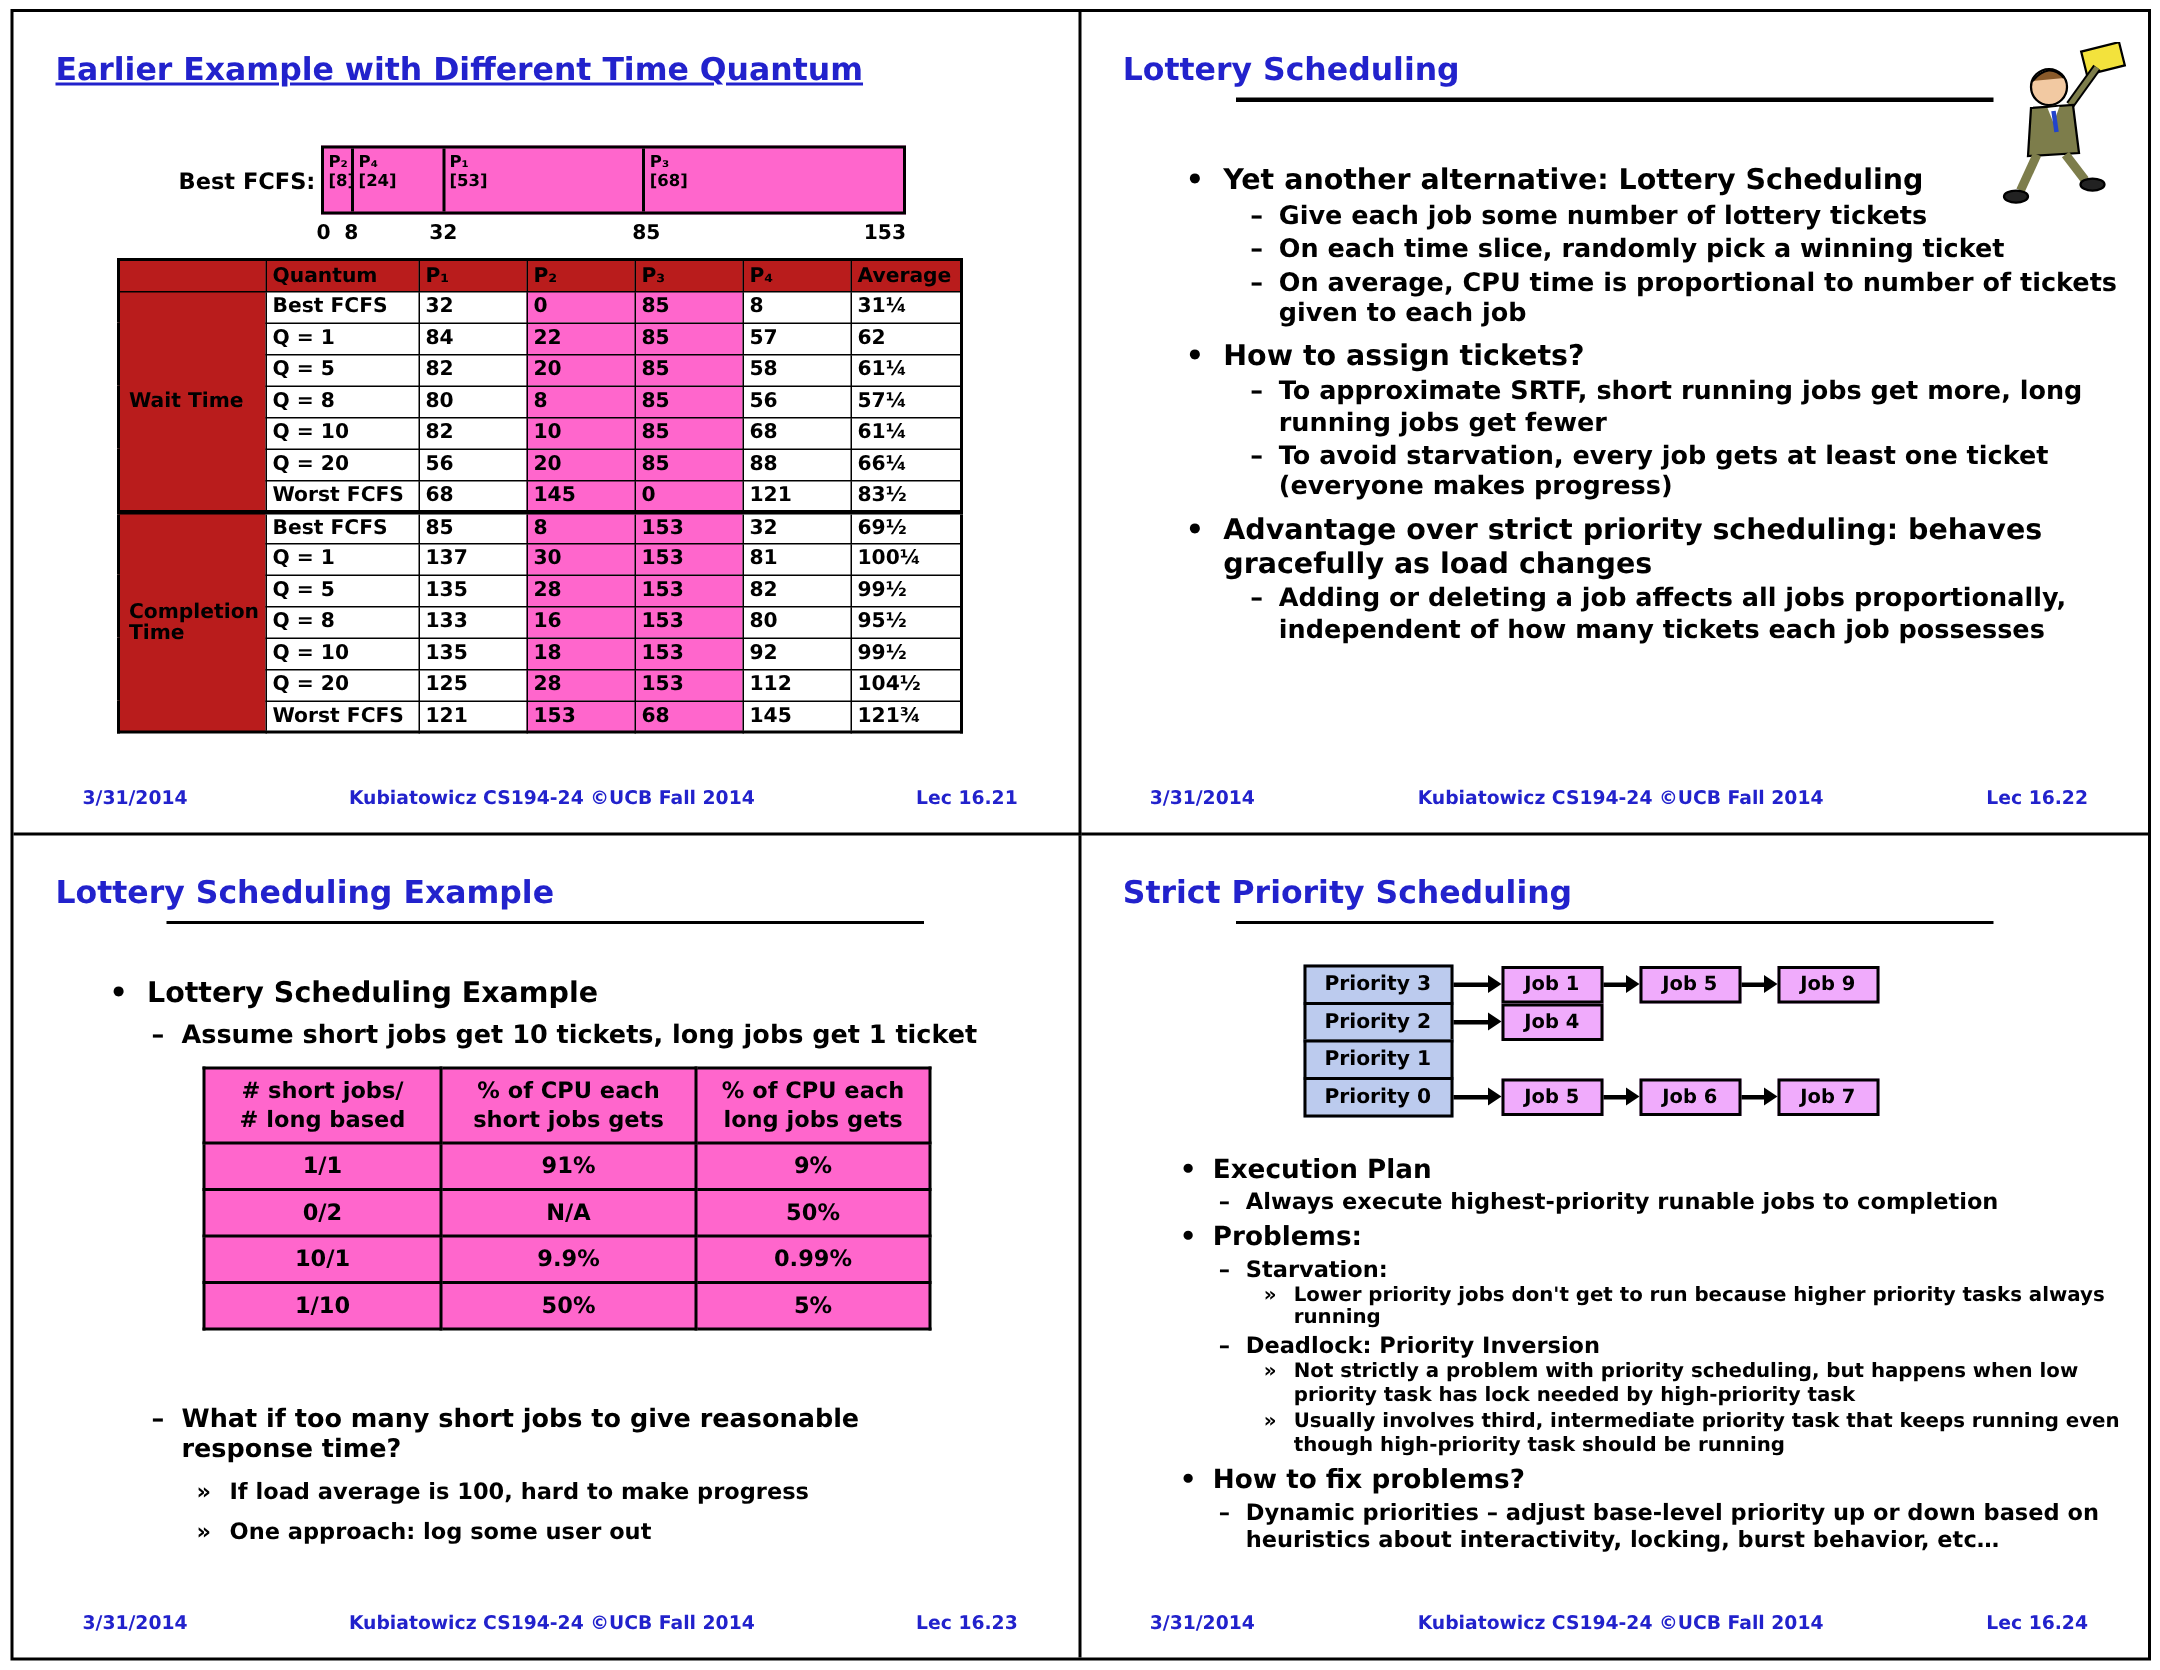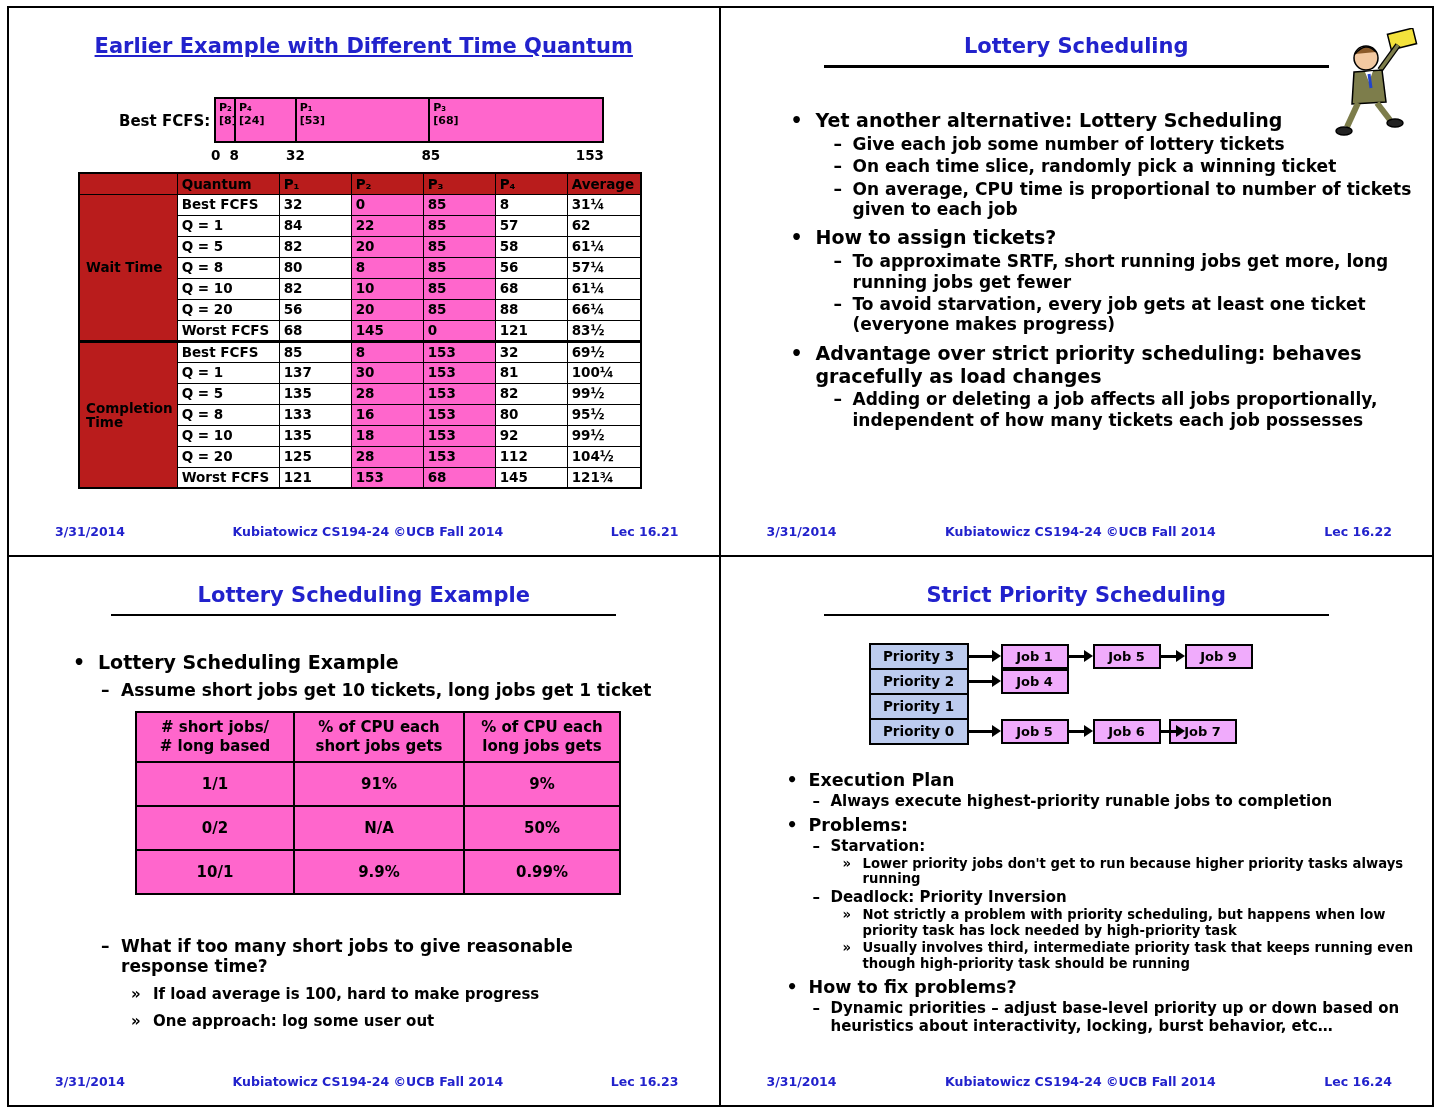--- a/index.html
+++ b/index.html
@@ -4,21 +4,21 @@
 <style>
   *{box-sizing:border-box}
   html,body{margin:0;padding:0}
   body{position:relative;width:1440px;height:1113px;background:#fff;
        font-family:"DejaVu Sans","Liberation Sans",sans-serif;font-weight:700;color:#000}
   .page{position:absolute;left:7px;top:6px;width:1427px;height:1101px;border:2px solid #000;
         display:grid;grid-template-columns:1fr 1fr;grid-template-rows:1fr 1fr;background:#fff}
   .slide{position:relative;overflow:hidden}
   .edge-r{border-right:2px solid #000}
   .edge-b{border-bottom:2px solid #000}
-  .title{color:#2222cc;font-size:21px;text-align:center;margin:26px 28px 0;font-weight:700}
+  .title{color:#2222cc;font-size:21px;margin:26px 28px 0;font-weight:700}
   .title.u{text-decoration:underline}
   .trule{height:2.5px;background:#000;width:505px;margin:7px auto 0}
   .sfoot{position:absolute;left:46px;right:40px;bottom:16px;display:flex;justify-content:space-between;
          align-items:baseline;color:#2222cc;font-size:12.5px}
   
   .b{display:flex;align-items:flex-start;line-height:1.2;margin-top:2px}
   .mk{flex:none}
   .tx{flex:1}
   
   .glabel{position:absolute;left:110px;top:104px;font-size:15px}
@@ -50,21 +50,21 @@
   .body3a{position:absolute;left:0;top:94px;right:0}
   #s3 .b1{font-size:19px;margin:0 10px 0 64px}
   #s3 .b1 .mk{width:25px}
   #s3 .b2{font-size:17px;margin:7px 10px 0 92px}
   #s3 .b2 .mk{width:20px}
   #s3 .b3{font-size:15px;margin:9px 10px 0 122px}
   #s3 .b3 .mk{width:22px}
   .t3{position:absolute;left:126px;top:154px;border-collapse:collapse;border:2.5px solid #000;font-size:15px}
   .t3 th,.t3 td{border:2px solid #000;background:#ff66cc;text-align:center;font-weight:700;padding:2px 8px}
   .t3 th{white-space:pre-line;height:50px;line-height:1.25}
-  .t3 td{height:44px}
+  .t3 td{height:31px}
   .body3b{position:absolute;left:0;top:372px;right:0}
   .w460{max-width:462px}
   
   .diag{position:absolute;left:0;top:86px;width:100%;height:118px}
   .pbox{position:absolute;left:148px;width:100px;height:27px;background:#bccbee;border:2px solid #000;
         font-size:13.5px;display:flex;align-items:center;justify-content:center}
   .job{position:absolute;width:68px;height:25px;background:#f0abfc;border:2px solid #000;
        font-size:13px;display:flex;align-items:center;justify-content:center}
   .arr{position:absolute;height:3px;background:#000}
   .arr::after{content:"";position:absolute;right:-9px;top:-4.5px;width:0;height:0;
@@ -361,20 +361,25 @@
       <tr>
         <td>0/2</td>
         <td>N/A</td>
         <td>50%</td>
       </tr>
       <tr>
         <td>10/1</td>
         <td>9.9%</td>
         <td>0.99%</td>
       </tr>
+      <tr>
+        <td>1/10</td>
+        <td>50%</td>
+        <td>5%</td>
+      </tr>
     </tbody>
       </table>
 
     <div class="body3b">
       <div class="b b2">
         <span class="mk">–</span>
         <span class="tx w460">What if too many short jobs to give reasonable response time?</span>
       </div>
       <div class="b b3">
         <span class="mk">»</span>
@@ -402,21 +407,21 @@
       <div class="pbox" style="top:25px">Priority 2</div>
       <div class="pbox" style="top:50px">Priority 1</div>
       <div class="pbox" style="top:75px">Priority 0</div>
 
       <div class="job" style="left:280px;top:1px">Job 1</div>
       <div class="job" style="left:372px;top:1px">Job 5</div>
       <div class="job" style="left:464px;top:1px">Job 9</div>
       <div class="job" style="left:280px;top:26px">Job 4</div>
       <div class="job" style="left:280px;top:76px">Job 5</div>
       <div class="job" style="left:372px;top:76px">Job 6</div>
-      <div class="job" style="left:448px;top:76px">Job 7</div>
+      <div class="job" style="left:464px;top:76px">Job 7</div>
 
       <div class="arr" style="left:248px;top:12px;width:23px"></div>
       <div class="arr" style="left:348px;top:12px;width:15px"></div>
       <div class="arr" style="left:440px;top:12px;width:15px"></div>
       <div class="arr" style="left:248px;top:37px;width:23px"></div>
       <div class="arr" style="left:248px;top:87px;width:23px"></div>
       <div class="arr" style="left:348px;top:87px;width:15px"></div>
       <div class="arr" style="left:440px;top:87px;width:15px"></div>
     </div>
 

